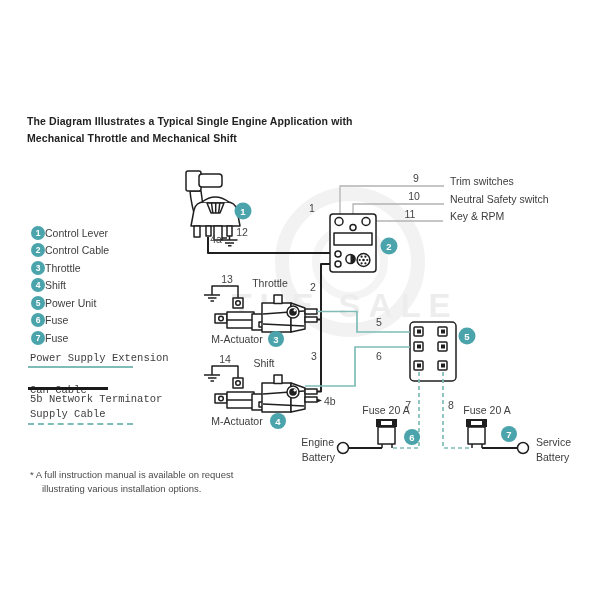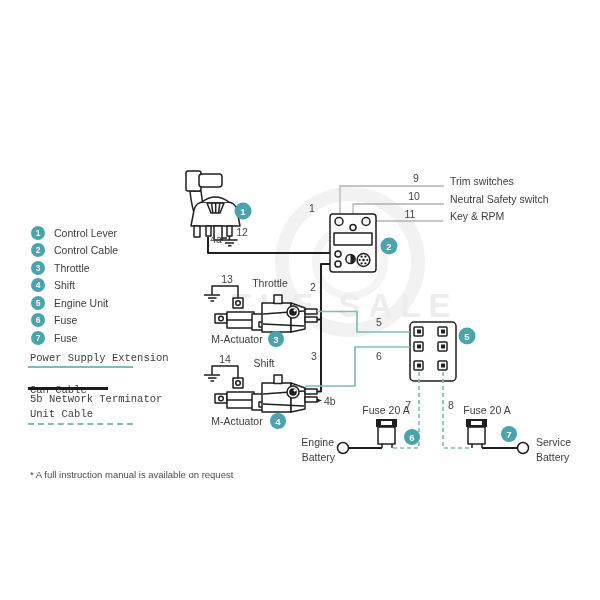--- a/index.html
+++ b/index.html
@@ -15,21 +15,21 @@
   #diagram-svg{position:absolute;left:0;top:0;}
 
   .title{position:absolute;left:27px;top:113px;font-size:10.5px;font-weight:bold;
          color:#222;line-height:17px;letter-spacing:.1px;}
 
   .legend{position:absolute;left:31px;top:224px;}
   .legend-row{display:flex;align-items:center;height:17.5px;}
   .badge{width:14px;height:14px;border-radius:50%;background:var(--accent);color:#fff;
          font-size:8.5px;font-weight:bold;display:flex;align-items:center;justify-content:center;
          flex:0 0 14px;}
-  .legend-row span.lbl{margin-left:9px;font-size:10.5px;color:#3d3d3d;}
+  .legend-row span.lbl{font-size:10.5px;color:#3d3d3d;}
 
   .linelegend-label{position:absolute;left:30px;font-size:10.5px;color:#3d3d3d;font-family:Liberation Mono, monospace;}
   .ll-line{position:absolute;left:28px;}
   .ll-teal{width:105px;height:2px;background:var(--wire-teal);}
   .ll-black{width:80px;height:2.5px;background:#1a1a1a;}
   .ll-dash{width:105px;height:0;border-top:2px dashed var(--wire-teal);}
 
   .footnote{position:absolute;left:30px;top:468px;font-size:9.5px;color:#4a4a4a;line-height:14px;}
   .footnote .fn2{margin-left:12px;}
 
@@ -239,57 +239,62 @@
           <circle class="bc" cx="412" cy="437" r="8"></circle>
           <text class="bt" x="412" y="440.5" text-anchor="middle">6</text>
         </g>
       <g>
           <circle class="bc" cx="509" cy="434" r="8"></circle>
           <text class="bt" x="509" y="437.5" text-anchor="middle">7</text>
         </g>
     </g>
   </svg>
 
+  <div class="title">
+    <div>The Diagram Illustrates a Typical Single Engine Application with</div>
+    <div>Mechanical Throttle and Mechanical Shift</div>
+  </div>
 
   <div class="legend">
     <div class="legend-row">
         <span class="badge">1</span>
         <span class="lbl">Control Lever</span>
       </div>
     <div class="legend-row">
         <span class="badge">2</span>
         <span class="lbl">Control Cable</span>
       </div>
     <div class="legend-row">
         <span class="badge">3</span>
         <span class="lbl">Throttle</span>
       </div>
     <div class="legend-row">
         <span class="badge">4</span>
         <span class="lbl">Shift</span>
       </div>
     <div class="legend-row">
         <span class="badge">5</span>
-        <span class="lbl">Engine Unit</span>
+        <span class="lbl">Power Unit</span>
       </div>
     <div class="legend-row">
         <span class="badge">6</span>
         <span class="lbl">Fuse</span>
       </div>
     <div class="legend-row">
         <span class="badge">7</span>
         <span class="lbl">Fuse</span>
       </div>
   </div>
 
   <div class="linelegend-label" style="top:352px">Power Supply Extension</div>
   <div class="ll-line ll-teal" style="top:366px"></div>
   <div class="linelegend-label" style="top:384px">Can Cable</div>
   <div class="ll-line ll-black" style="top:387px"></div>
   <div class="linelegend-label" style="top:393px">5b Network Terminator</div>
-  <div class="linelegend-label" style="top:408px">Unit Cable</div>
+  <div class="linelegend-label" style="top:408px">Supply Cable</div>
   <div class="ll-line ll-dash" style="top:423px"></div>
 
   <div class="footnote">
     <div>* A full instruction manual is available on request</div>
+    <div class="fn2">illustrating various installation options.</div>
   </div>
 
 </div>
 
 </body></html>

